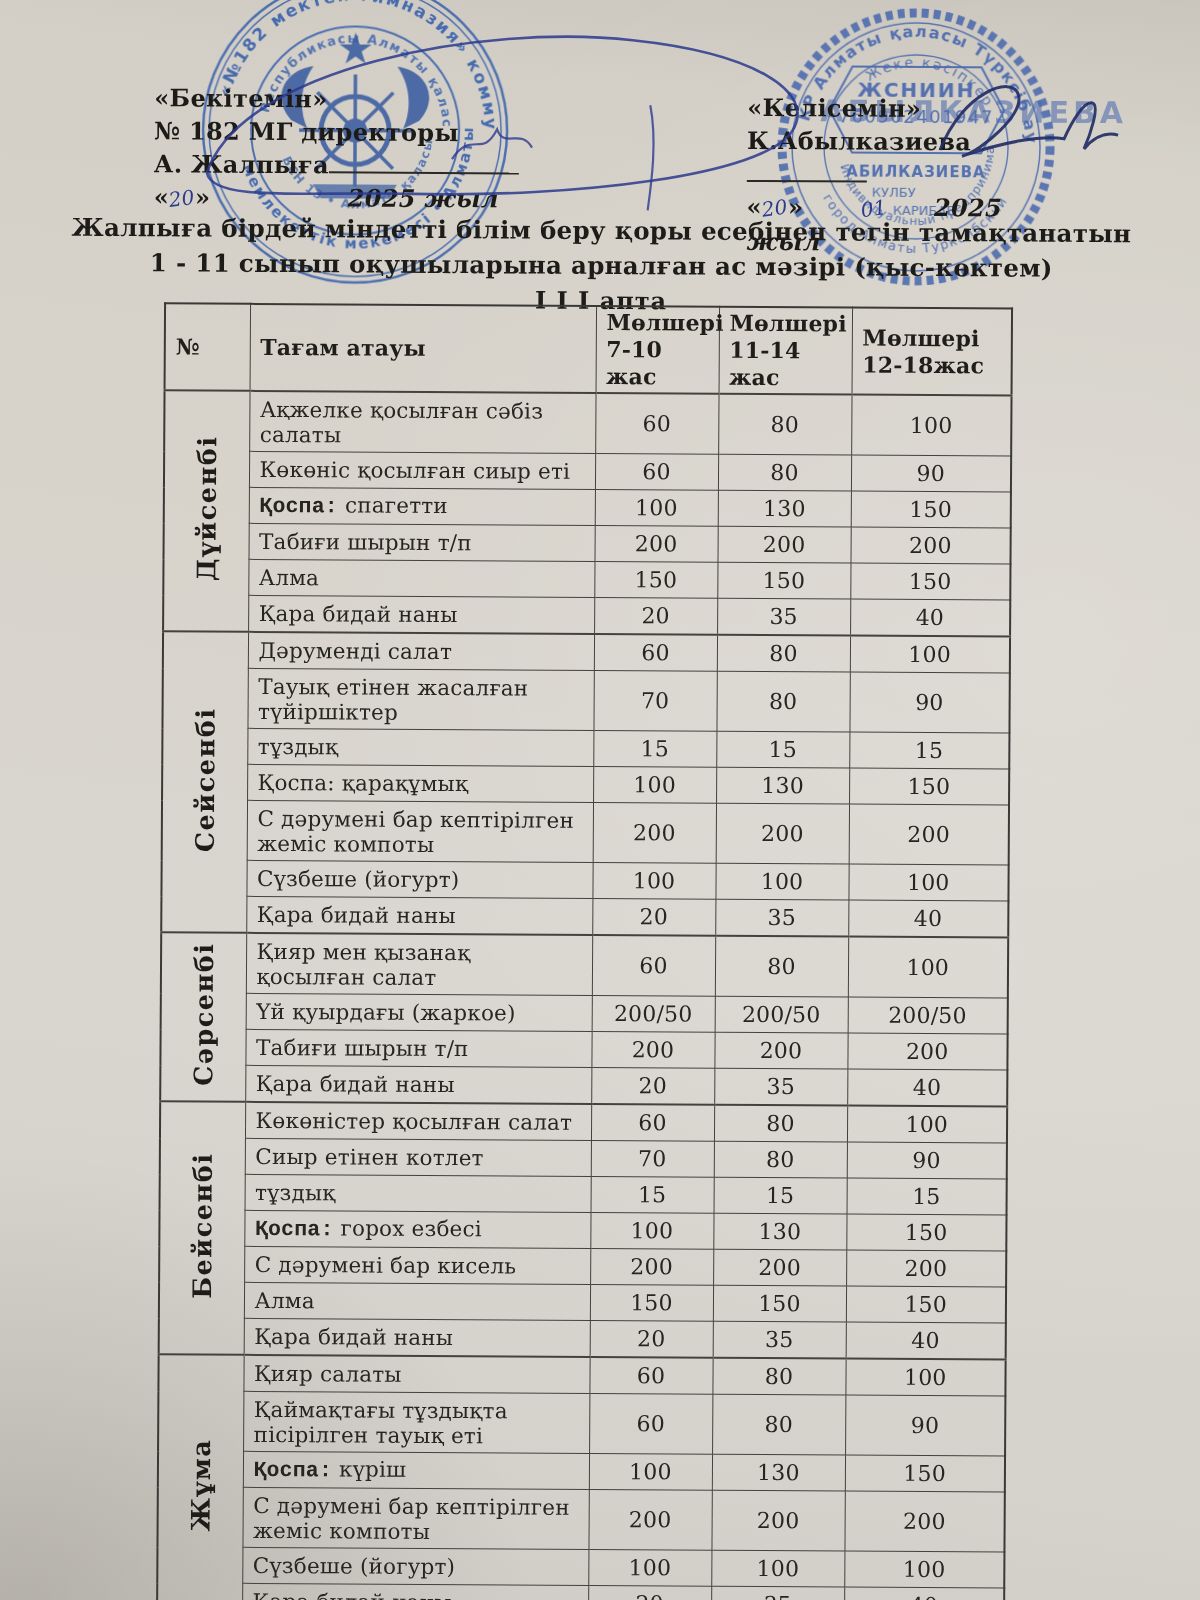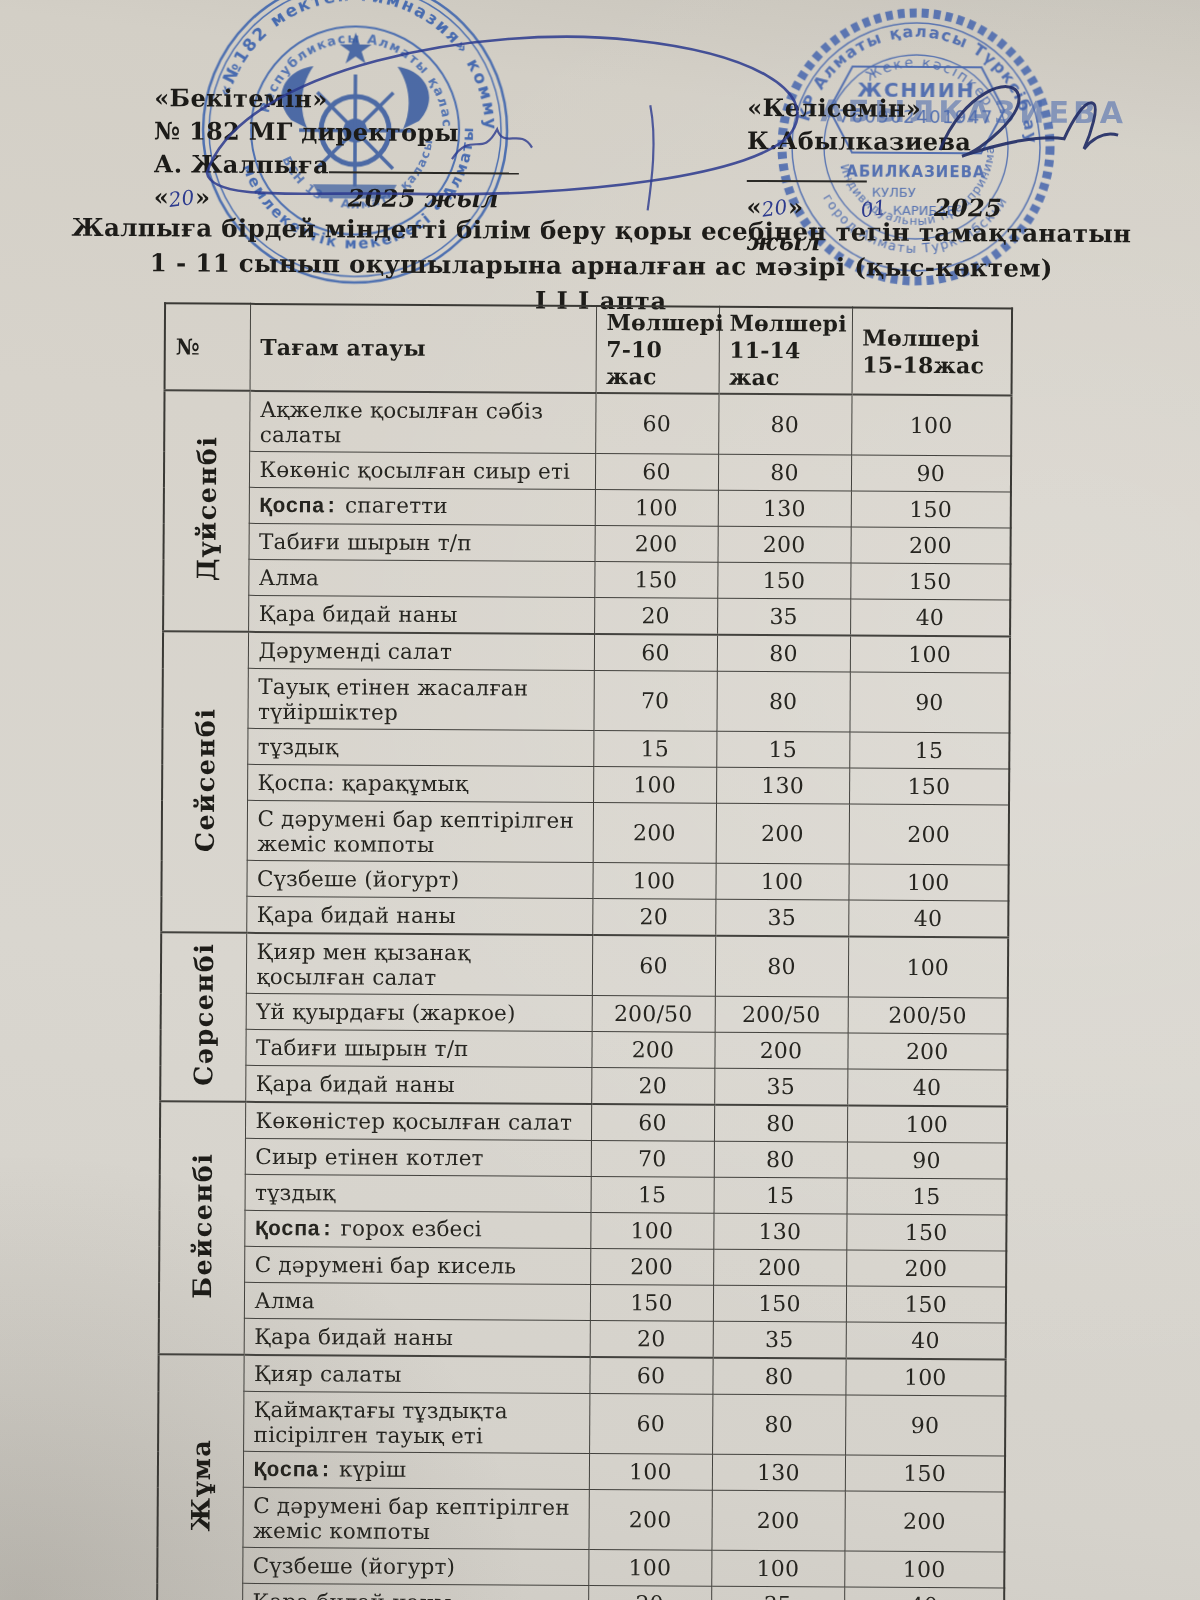--- a/index.html
+++ b/index.html
@@ -210,21 +210,21 @@
           <th>
             <div>Мөлшері</div>
             <div>7-10 жас</div>
           </th>
           <th>
             <div>Мөлшері</div>
             <div>11-14 жас</div>
           </th>
           <th>
             <div>Мөлшері</div>
-            <div>15-18жас</div>
+            <div>12-18жас</div>
           </th>
         </tr>
       </thead>
       <tbody>
           <tr class="row-t group-start">
             <td class="day-cell" rowspan="6"><span class="day-label">Дүйсенбі</span></td>
             <td class="dish">Ақжелке қосылған сәбіз салаты</td>
             <td class="val">60</td>
             <td class="val">80</td>
             <td class="val">100</td>

